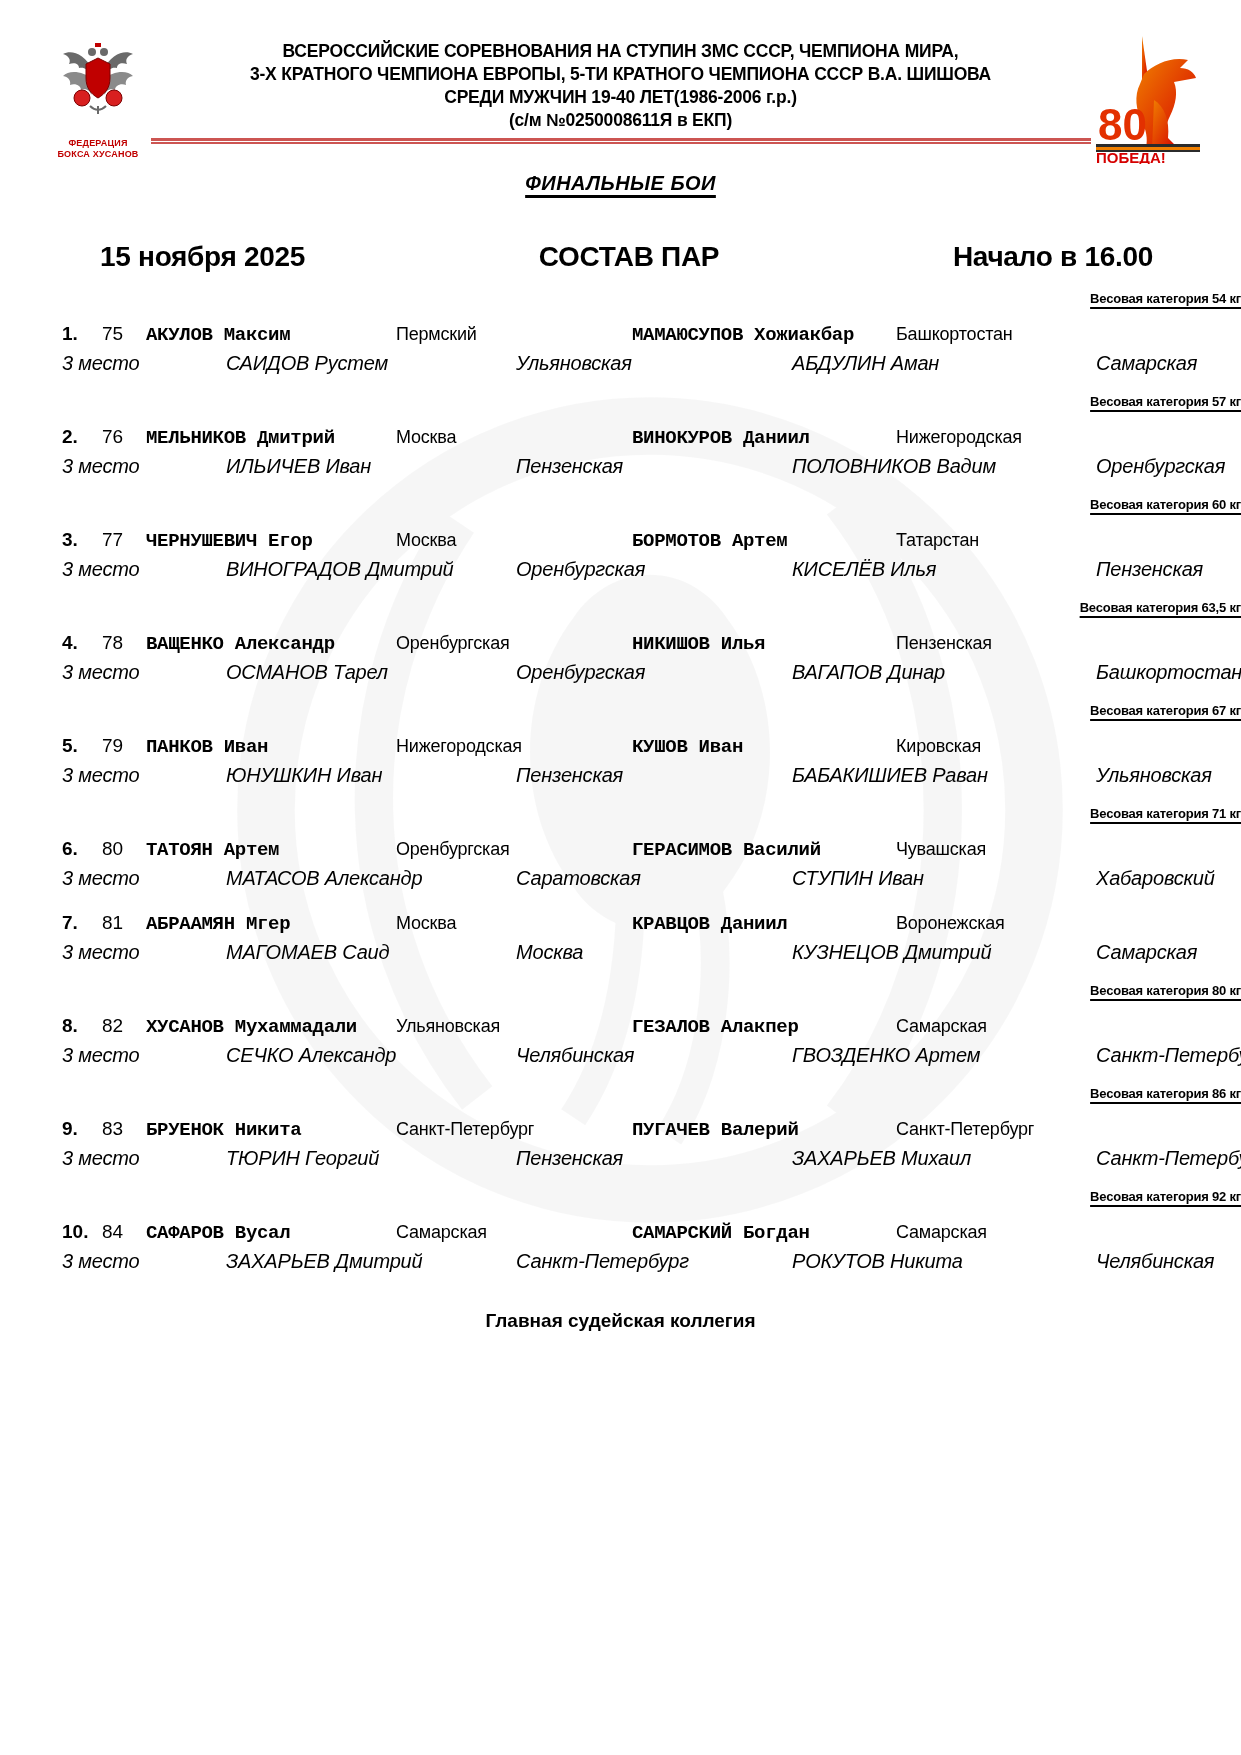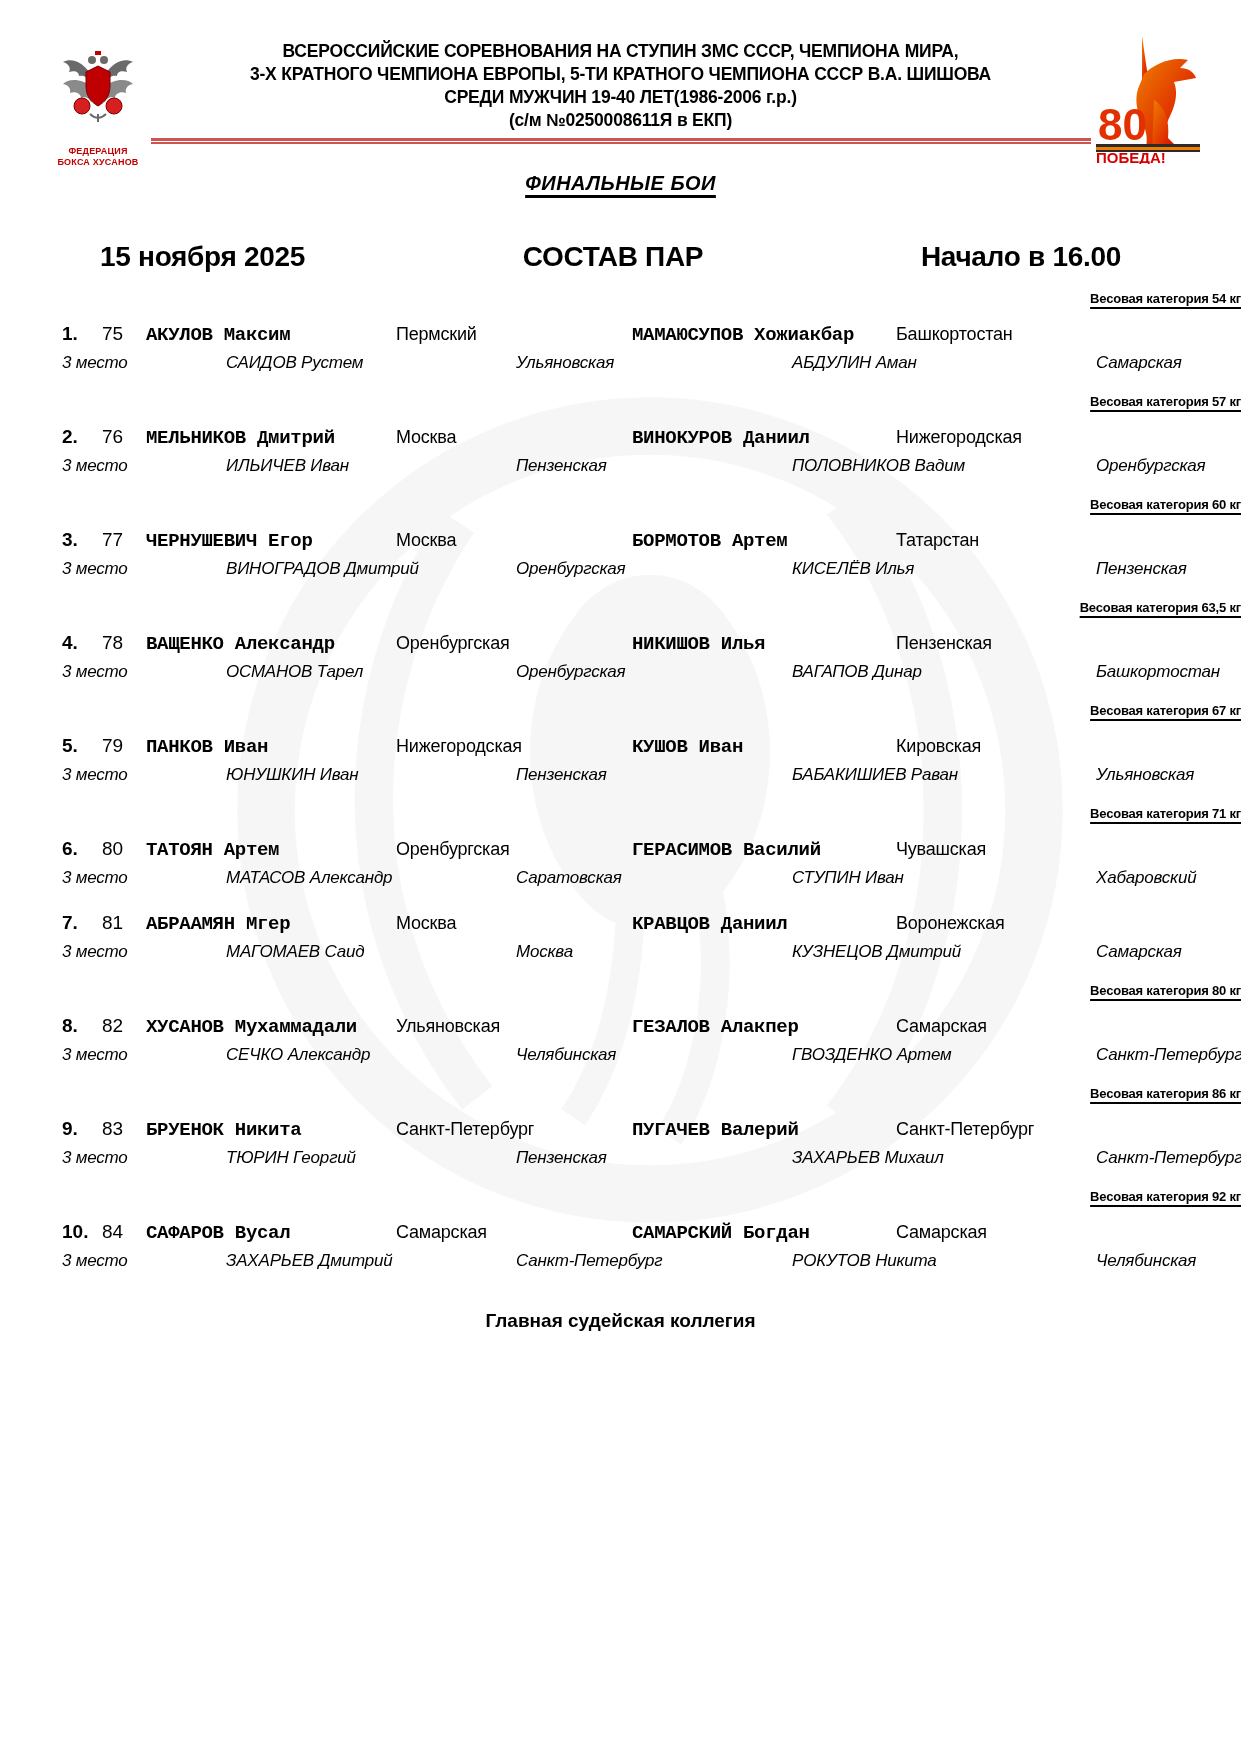--- a/index.html
+++ b/index.html
@@ -15,21 +15,21 @@
   
   .watermark {
     position: absolute; left: 170px; top: 330px;
     width: 960px; height: 960px;
     opacity: 0.06; pointer-events: none; z-index: 0;
   }
   .content { position: relative; z-index: 1; }
 
   
   .header { position: relative; padding-top: 40px; }
-  .logo-left { position: absolute; left: 52px; top: 48px; width: 92px; text-align: center; }
+  .logo-left { position: absolute; left: 52px; top: 40px; width: 92px; text-align: center; }
   .logo-left .caption { color: #c00000; font-weight: bold; font-size: 9px; line-height: 1.25; margin-top: 2px; letter-spacing: .2px; }
   .logo-right { position: absolute; right: 28px; top: 34px; width: 130px; text-align: center; }
 
   .header-title { width: 880px; margin: 0 auto; text-align: center; }
   .header-title .line { font-weight: bold; font-size: 17.5px; line-height: 23px; letter-spacing: -0.2px; }
 
   .red-rule {
     width: 940px; margin: 6px auto 0;
     height: 6px;
     border-top: 3px solid #cc5552;
@@ -46,21 +46,21 @@
   .page-title {
     text-align: center; margin-top: 28px;
     font-size: 20px; font-weight: bold; font-style: italic;
     text-decoration: underline; text-underline-offset: 5px; text-decoration-thickness: 2.5px;
     letter-spacing: .5px;
   }
 
   
   .schedule-row {
     display: flex; justify-content: space-between; align-items: baseline;
-    margin-top: 46px; padding-left: 100px; padding-right: 120px;
+    margin-top: 46px; padding-left: 100px; padding-right: 88px;
     font-size: 28px; font-weight: bold; letter-spacing: -0.3px;
   }
 
   
   .categories { margin-top: 6px; }
   .category { margin-top: 18px; }
   .cat-heading {
     text-align: right; font-size: 13px; font-weight: bold;
     text-decoration: underline; text-underline-offset: 4px; text-decoration-thickness: 2px;
     margin-bottom: 14px; letter-spacing: -0.2px;
@@ -69,21 +69,21 @@
     display: grid;
     grid-template-columns: 40px 44px 250px 236px 264px auto;
     margin-left: 62px; margin-right: 16px;
     align-items: baseline; white-space: nowrap;
   }
   .bout-row { font-size: 19px; line-height: 28px; }
   .bout-row .num { font-weight: bold; }
   .bout-row .bib { font-weight: normal; }
   .bout-row .name { font-weight: bold; letter-spacing: -0.3px; font-family: Liberation Mono, monospace; }
   .bout-row .region { font-weight: normal; font-size: 18px; letter-spacing: -0.2px; }
-  .third-row { font-style: italic; font-size: 17px; line-height: 26px; margin-top: 1px; letter-spacing: -0.2px; gap: 40px; }
+  .third-row { font-style: italic; font-size: 20px; line-height: 26px; margin-top: 1px; letter-spacing: -0.2px; gap: 40px; }
   .third-row .place { grid-column: 1 / 3; }
 
   
   .footer {
     text-align: center; margin-top: 36px;
     font-size: 19px; font-weight: bold;
   }
 </style>
 </head>
 <body>

